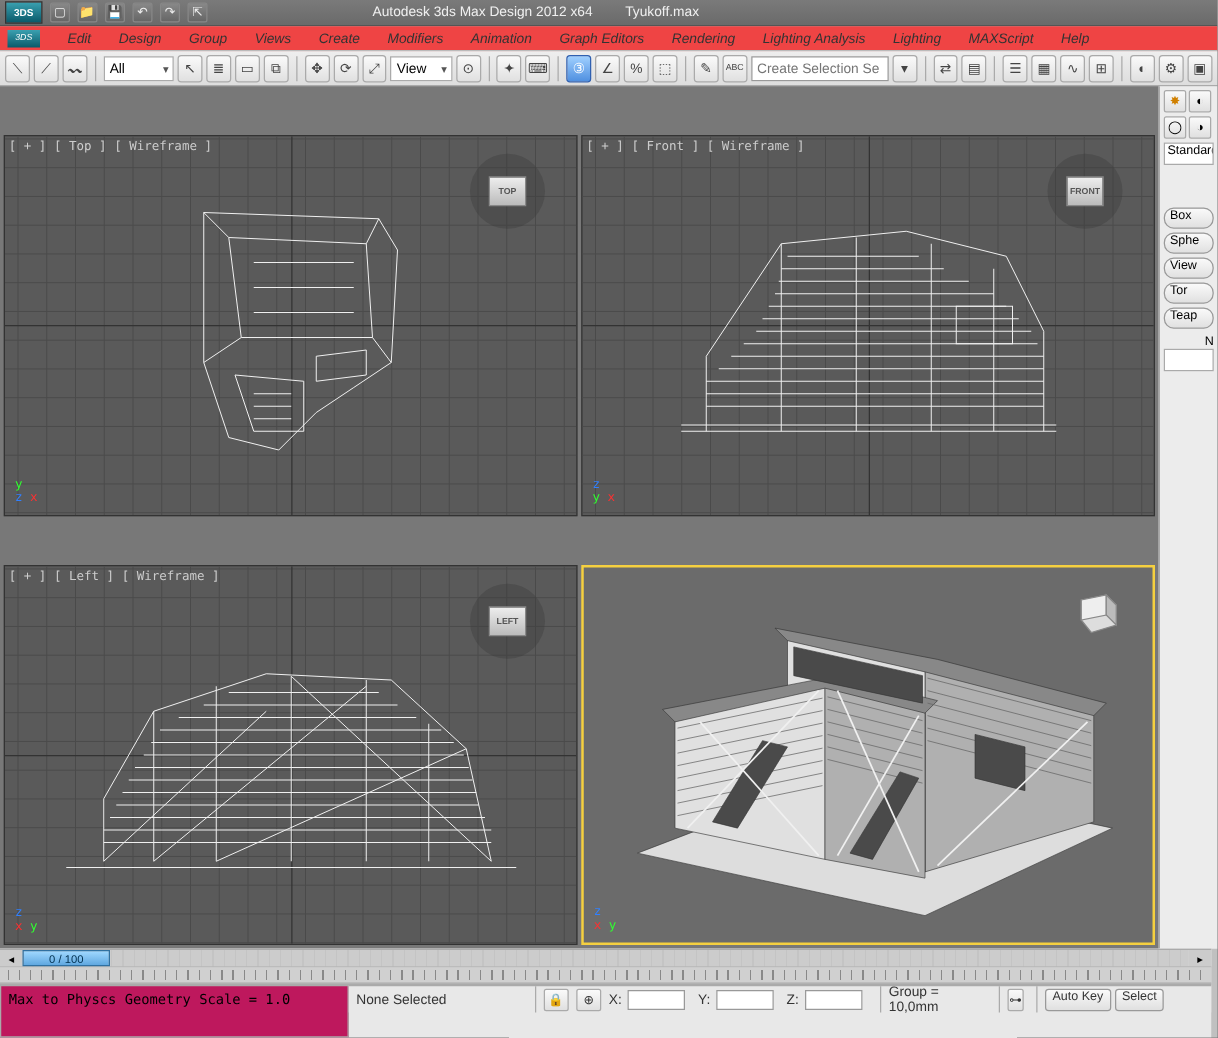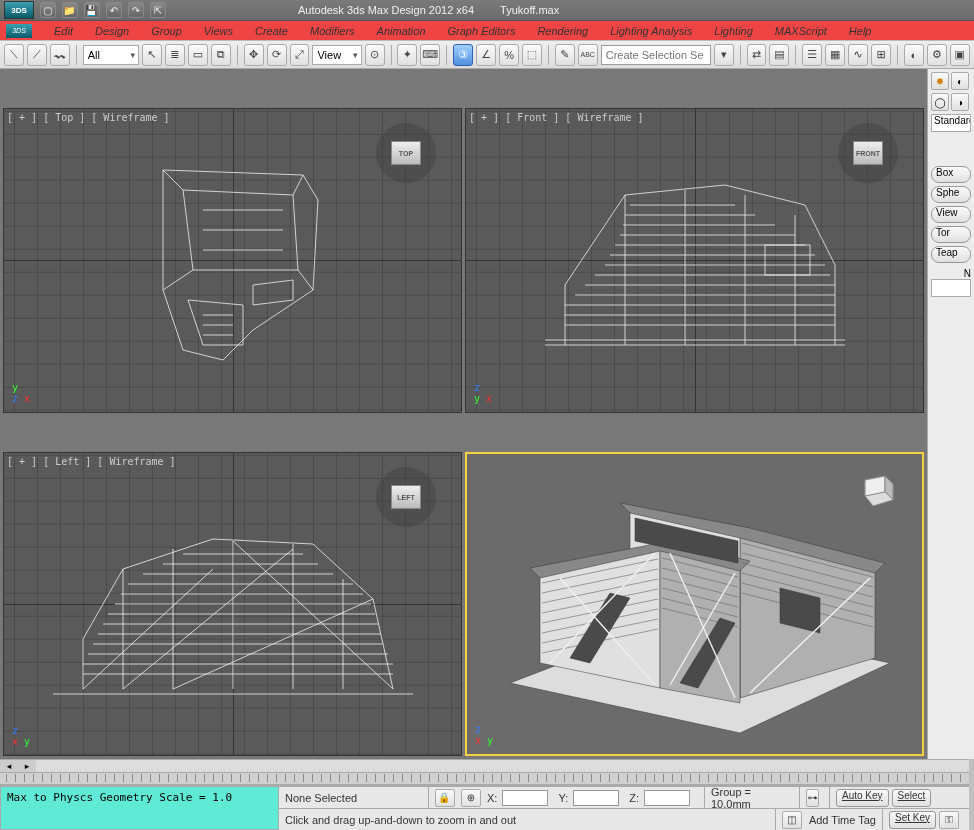--- a/index.html
+++ b/index.html
@@ -286,24 +286,24 @@
   width:20px;height:18px;border:1px solid #aaa;
   background:linear-gradient(#fafafa,#e0e0e0);
   font-size:10px;display:flex;align-items:center;justify-content:center;
   margin-right:4px; cursor:pointer; border-radius:2px;
 }
 .coord-label{font-size:11px;margin-right:3px;}
 .coord-input{width:46px;height:16px;font-size:10px;border:1px solid #999;background:#fff;margin-right:8px;padding:0 2px;}
 .key-btn {
   height:18px;font-size:10px;border:1px solid #999;
   background:linear-gradient(#fafafa,#e0e0e0);
-  padding:0 5px;border-radius:3px;cursor:pointer;white-space:nowrap;text-decoration:underline;
+  padding:0 5px;border-radius:3px;cursor:pointer;white-space:nowrap;
 }
 .script-log {
-  flex:1; background:#5eead4;border:1px solid #aaa;
+  flex:1; background:#be185d;border:1px solid #aaa;
   font-family:monospace;font-size:11px;
   padding:4px 6px;color:#000;
   display:flex;align-items:flex-start;
 }
 .bottom-flex {
   flex:1;display:flex; border-top:1px solid #aaa;
 }
 .right-status {
   width:690px;display:flex;flex-direction:column;
 }
@@ -565,20 +565,23 @@
   <div class="cmd-primbtn">View</div>
   <div class="cmd-primbtn">Tor</div>
   <div class="cmd-primbtn">Teap</div>
   <div style="font-size:10px;text-align:right;margin-top:5px">N</div>
   <input class="cmd-select" style="background: rgb(255, 255, 255);">
 </div>
 
 <div class="bottom-area">
   <div class="timeline">
     <div class="time-scroll-zone">◂</div>
+    <div class="time-track">
+      <div class="time-thumb">0 / 100</div>
+    </div>
     <div class="time-scroll-zone">▸</div>
   </div>
   <div class="time-ticks">
       <div class="time-tick-line"></div>
     </div>
 
   <div class="bottom-flex">
     <div class="script-log">Max to Physcs Geometry Scale = 1.0</div>
     <div class="right-status">
       <div class="status-row">
@@ -595,26 +598,15 @@
         </div>
         <div class="status-cell" style="width:95px">Group = 10,0mm</div>
         <div class="status-cell" style="width:30px">
             <div class="sc-btn" style="width:24px">⊶</div>
           </div>
         <div class="status-cell" style="gap:3px;border-right:none">
           <div class="key-btn">Auto Key</div>
           <div class="key-btn">Select</div>
         </div>
       </div>
-      <div class="status-row">
-        <div class="status-cell" style="flex:1">Click and drag up-and-down to zoom in and out</div>
-        <div class="status-cell" style="gap:3px">
-          <div class="sc-btn">◫</div>
-          <span>Add Time Tag</span>
-        </div>
-        <div class="status-cell" style="gap:3px;border-right:none">
-          <div class="key-btn">Set Key</div>
-          <div class="sc-btn">⚿</div>
-        </div>
-      </div>
     </div>
   </div>
 </div>
 
 </body></html>

